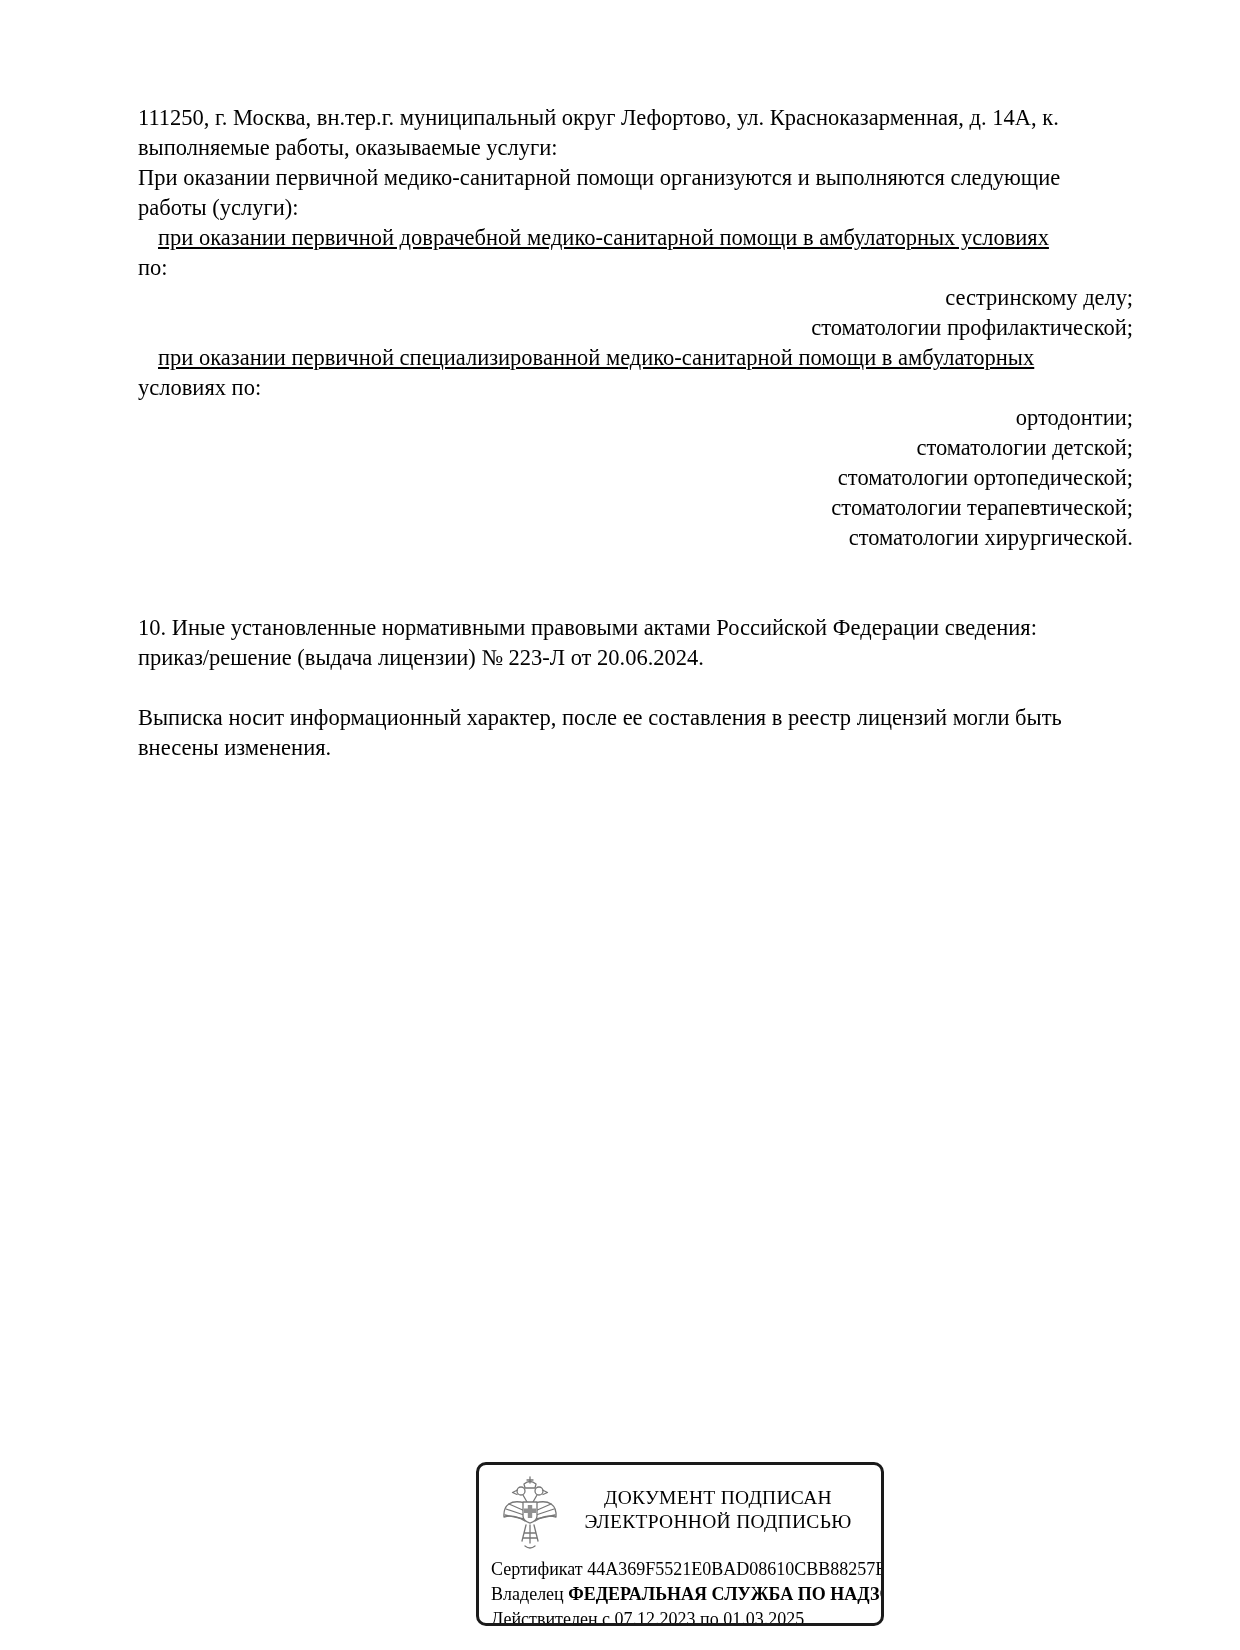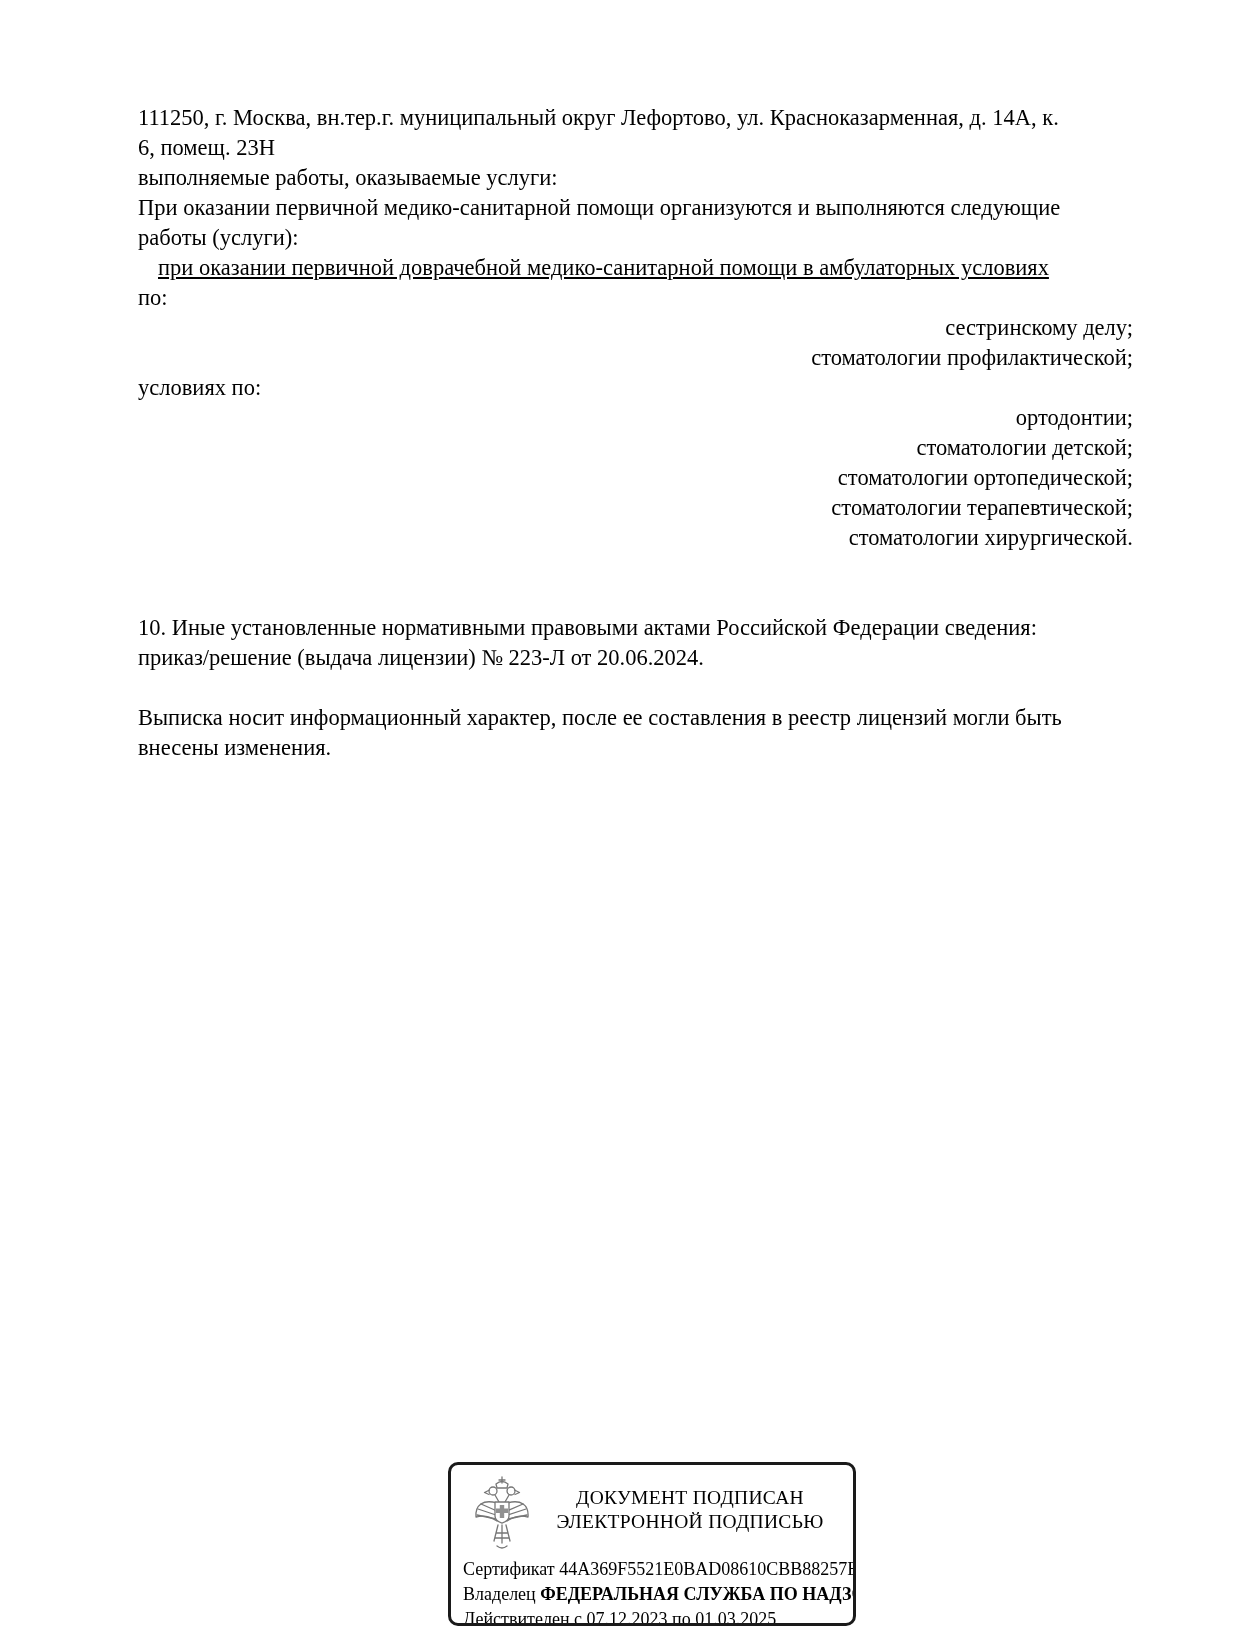--- a/index.html
+++ b/index.html
@@ -14,21 +14,21 @@
   .doc-text{
     position:absolute;
     left:138px;top:103px;width:995px;
     font-size:22.5px;line-height:30px;
   }
   .line{white-space:nowrap;min-height:30px;}
   .ind1{padding-left:20px;text-decoration:underline;}
   .ind2{padding-left:28px;text-align:right;}
   .stamp{
     position:absolute;
-    left:448px;top:1462px;
+    left:476px;top:1462px;
     width:408px;height:164px;
     border:3px solid #1a1a1a;
     border-radius:10px;
     box-sizing:border-box;
     background:#ffffff;
     overflow:hidden;
   }
   .stamp-top{display:flex;align-items:flex-start;}
   .emblem{margin:10px 0 0 20px;flex:0 0 auto;}
   .stamp-title{
@@ -43,28 +43,28 @@
   }
   .stamp-info .bold{font-weight:bold;}
 </style>
 </head>
 <body>
 
 <div class="page">
 
   <div class="doc-text">
     <div class="line">111250, г. Москва, вн.тер.г. муниципальный округ Лефортово, ул. Красноказарменная, д. 14А, к.</div>
-    <div class="line">6, помещ. 23Н</div>
     <div class="line">выполняемые работы, оказываемые услуги:</div>
     <div class="line">При оказании первичной медико-санитарной помощи организуются и выполняются следующие</div>
     <div class="line">работы (услуги):</div>
     <div class="line ind1">при оказании первичной доврачебной медико-санитарной помощи в амбулаторных условиях</div>
     <div class="line">по:</div>
     <div class="line ind2">сестринскому делу;</div>
     <div class="line ind2">стоматологии профилактической;</div>
+    <div class="line ind1">при оказании первичной специализированной медико-санитарной помощи в амбулаторных</div>
     <div class="line">условиях по:</div>
     <div class="line ind2">ортодонтии;</div>
     <div class="line ind2">стоматологии детской;</div>
     <div class="line ind2">стоматологии ортопедической;</div>
     <div class="line ind2">стоматологии терапевтической;</div>
     <div class="line ind2">стоматологии хирургической.</div>
     <div class="line"></div>
     <div class="line"></div>
     <div class="line">10. Иные установленные нормативными правовыми актами Российской Федерации сведения:</div>
     <div class="line">приказ/решение (выдача лицензии) № 223-Л от 20.06.2024.</div>

